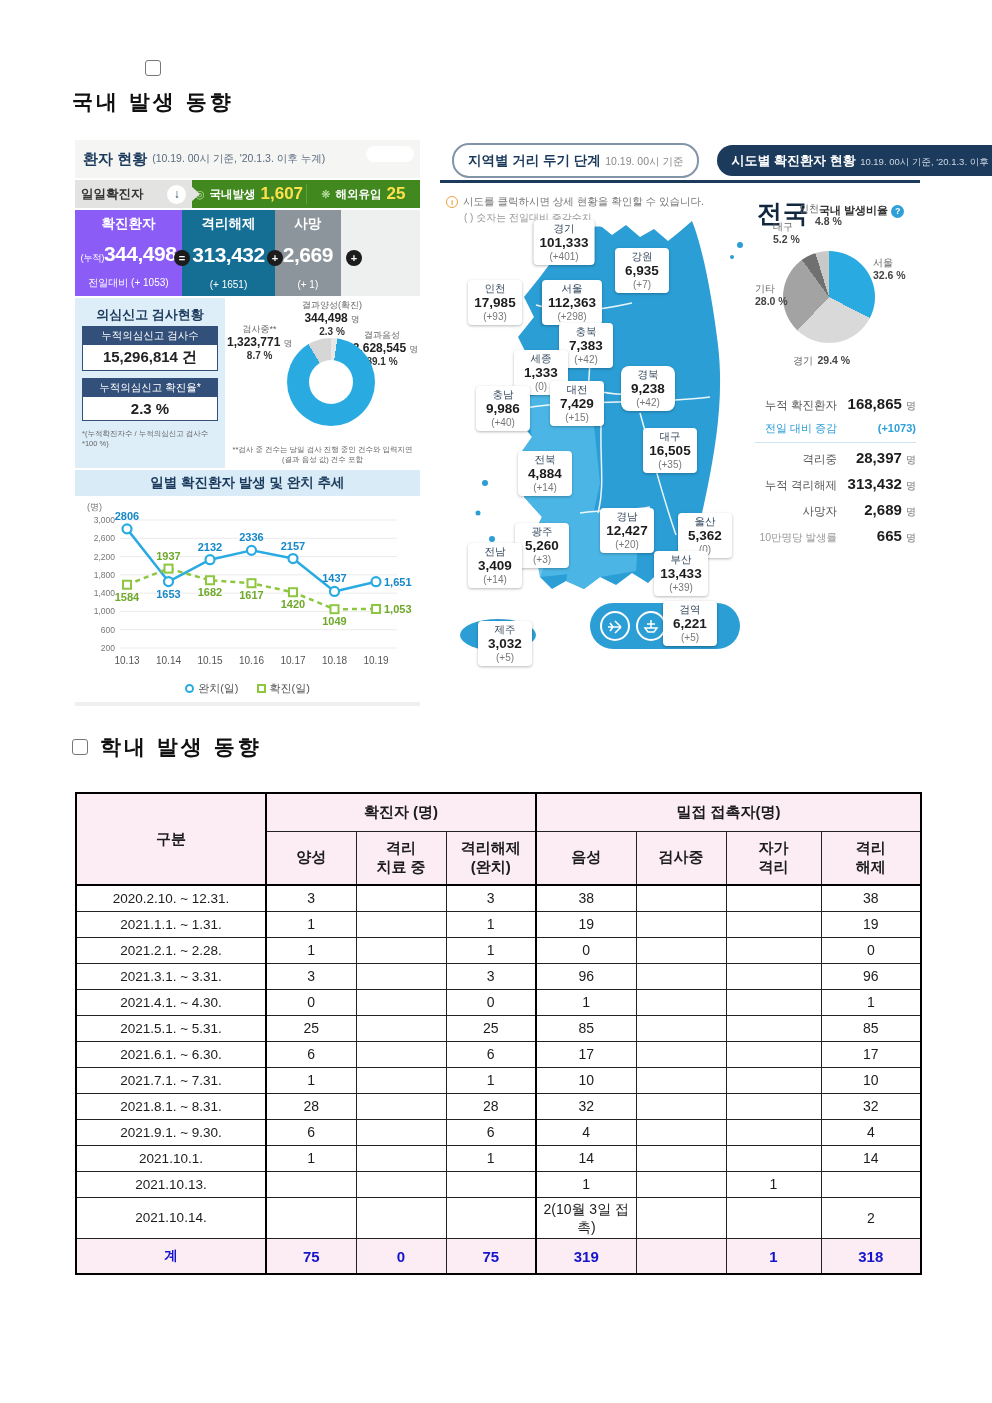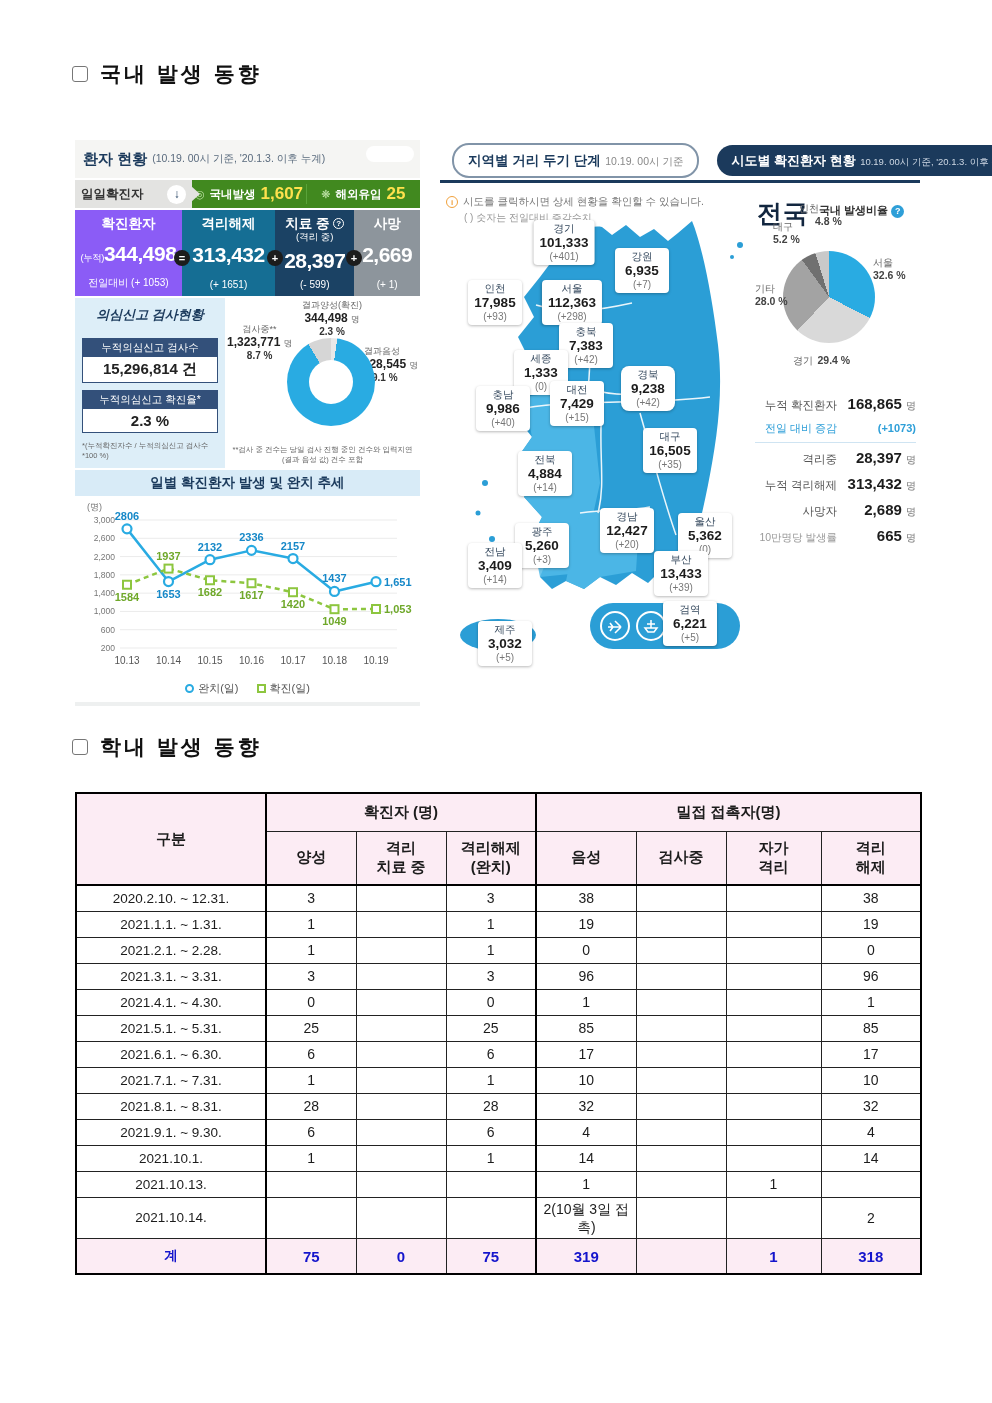--- a/index.html
+++ b/index.html
@@ -3,21 +3,21 @@
 <meta charset="utf-8">
 <style>
   * { margin:0; padding:0; box-sizing:border-box; }
   body { background:#fff; font-family:"Liberation Sans", sans-serif; }
   .page { position:relative; width:992px; height:1403px; background:#fff; overflow:hidden; }
 
   
   .sec-title { position:absolute; left:72px; display:flex; align-items:center; gap:12px;
                font-size:21px; font-weight:bold; color:#111; letter-spacing:3px; }
   .sec-title .chk { width:16px; height:16px; border:1.5px solid #777; border-radius:3px; background:#fff; }
-  #sec1 { top:60px; } #sec2 { top:733px; }
+  #sec1 { top:60px;flex-direction:column; } #sec2 { top:733px; }
 
   
   .dash { position:absolute; left:75px; top:140px; width:845px; height:566px; }
 
   
   .left-panel { position:absolute; left:0; top:0; width:345px; height:566px; background:#eef0f0; }
   .pp-header { position:relative; height:40px; background:#f5f5f3; border-bottom:2px solid #fff;
                display:flex; align-items:center; padding:0 8px; gap:5px; }
   .pp-header .t { font-size:15px; font-weight:bold; color:#1b3a5c; }
   .pp-header .n { font-size:10.5px; color:#5a6b7e; }
@@ -49,36 +49,36 @@
   .sb1 { width:31%; background:#8b5cf6; }
   .sb2 { width:27%; background:#156e94; }
   .sb3 { width:23%; background:#1b4264; }
   .sb4 { width:19%; background:#8d959c; }
   .op-badge { position:absolute; top:40px; width:16px; height:16px; border-radius:50%; background:#1c1c1c;
               color:#fff; font-size:11px; font-weight:bold; text-align:center; line-height:16px; }
   .op1 { left:99px; } .op2 { left:192px; } .op3 { left:271px; }
 
   .test-row { display:flex; height:172px; border-bottom:2px solid #fff; }
   .test-left { width:150px; background:#ddeef8; padding:8px 7px 2px; }
-  .test-left .tt { text-align:center; font-size:13px; font-weight:bold; color:#1b3a5c; margin-bottom:14px;font-style:italic; }
+  .test-left .tt { text-align:center; font-size:13px; font-weight:bold; color:#1b3a5c; margin-bottom:2px; }
   .tbox { margin-bottom:7px; border:1px solid #33507a; }
   .tbox .h { background:#33507a; color:#fff; font-size:10.5px; text-align:center; padding:2px 0; }
   .tbox .b { background:#fff; font-size:15px; font-weight:bold; color:#222; text-align:center; padding:3px 0; }
   .fn1 { font-size:7.5px; color:#666; margin-top:8px; }
   .test-right { flex:1; background:#fff; position:relative; }
   .donut { position:absolute; left:62px; top:40px; width:88px; height:88px; border-radius:50%; }
   .donut::after { content:""; position:absolute; left:22px; top:22px; width:44px; height:44px; border-radius:50%; background:#fff; }
   .dlab { position:absolute; line-height:1.25; }
   .dlab .l { font-size:9px; color:#666; }
   .dlab .v { font-size:12px; font-weight:bold; color:#222; }
   .dlab .v .u { font-size:8.5px; font-weight:normal; color:#666; }
   .dlab .p { font-size:10px; font-weight:bold; color:#333; }
   .dl-pos { left:52px; top:2px; text-align:center; width:110px; }
   .dl-test { left:2px; top:26px; text-align:center; }
-  .dl-neg { right:2px; top:32px; text-align:center;margin-top:16px; }
+  .dl-neg { right:2px; top:32px; text-align:center; }
   .fn2 { position:absolute; left:3px; right:3px; bottom:3px; font-size:7.5px; color:#666; text-align:center; }
 
   .chart-title { height:28px; background:#d8ebf7; border-bottom:2px solid #fff;
                  display:flex; align-items:center; justify-content:center;
                  font-size:13.5px; font-weight:bold; color:#1b3a5c; }
   .chart-area { background:#fff; height:204px; position:relative; }
   .legend { position:absolute; left:0; right:0; bottom:6px; display:flex; justify-content:center; gap:18px;
             font-size:11px; color:#555; align-items:center; }
   .lg-circ { display:inline-block; width:9px; height:9px; border:2px solid #29abe2; border-radius:50%; margin-right:4px; vertical-align:-1px; }
   .lg-sq { display:inline-block; width:9px; height:9px; border:2px solid #8dc63f; margin-right:4px; vertical-align:-1px; }
@@ -200,25 +200,20 @@
       <div class="stat-row">
         <div class="sbox sb1">
           <div class="lb">확진환자</div>
           <div class="vl"><span class="pre">(누적)</span><span>344,498</span></div>
           <div class="ch">전일대비 (+ 1053)</div>
         </div>
         <div class="sbox sb2">
           <div class="lb">격리해제</div>
           <div class="vl">313,432</div>
           <div class="ch">(+ 1651)</div>
-        </div>
-        <div class="sbox sb3">
-          <div class="lb"><span>치료 중</span> <span class="q">?</span><span class="sub">(격리 중)</span></div>
-          <div class="vl">28,397</div>
-          <div class="ch">(- 599)</div>
         </div>
         <div class="sbox sb4">
           <div class="lb">사망</div>
           <div class="vl">2,669</div>
           <div class="ch">(+ 1)</div>
         </div>
         <span class="op-badge op1">=</span>
         <span class="op-badge op2">+</span>
         <span class="op-badge op3">+</span>
       </div>

